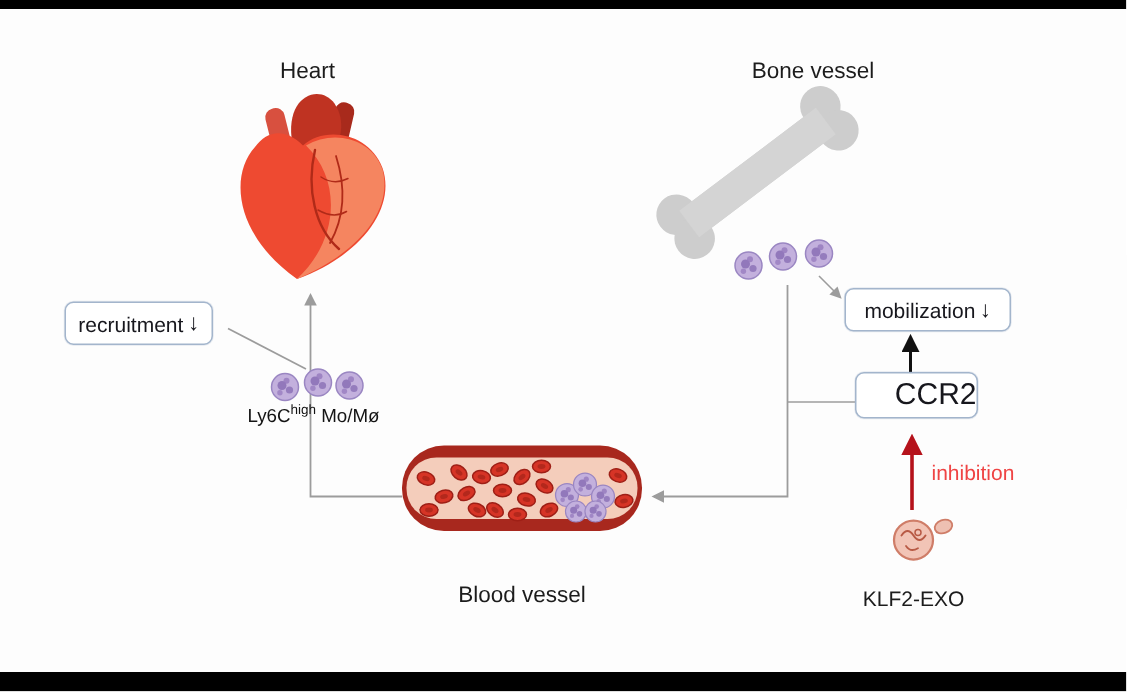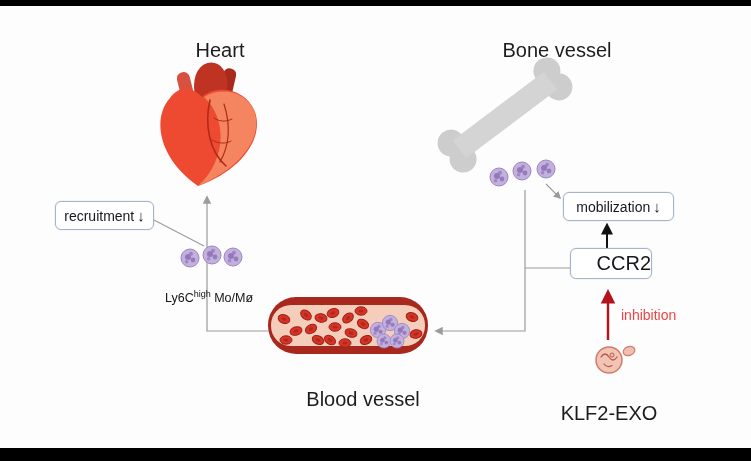--- a/index.html
+++ b/index.html
@@ -3,35 +3,35 @@
 <meta charset="utf-8">
 <style>
   html,body{margin:0;padding:0;background:#ffffff;}
   body{font-family:"Liberation Sans",sans-serif;}
   .stage{position:relative;width:751px;height:461px;background:#fdfdfd;overflow:hidden;}
   .bar{position:absolute;left:0;width:751px;background:#000;}
   .bar.top{top:0;height:6px;}
   .bar.bottom{bottom:0;height:13px;}
   svg.canvas{position:absolute;left:0;top:0;}
   .label{position:absolute;color:#1c1c1c;white-space:nowrap;}
-  .title{font-size:20px;margin-left:15px;}
+  .title{font-size:15px;}
   .centered{transform:translateX(-50%);}
   .dbox{position:absolute;display:flex;align-items:center;justify-content:center;gap:3px;
         background:#ffffff;border:1px solid #a3b5cc;border-radius:6px;color:#17171d;
         box-shadow:0 0 0 0.5px rgba(163,181,204,0.25);}
   .dbox .down{font-weight:bold;font-size:15px;line-height:1;}
-  .box-recruitment{left:55px;top:201px;width:97px;height:27px;font-size:14px;}
+  .box-recruitment{left:43px;top:201px;width:97px;height:27px;font-size:14px;}
   .box-mobilization{left:563px;top:192px;width:109px;height:27px;font-size:14px;justify-content:center;}
   .box-ccr2{left:570px;top:248px;width:80px;height:29px;font-size:20px;justify-content:flex-end;}
   .lbl-heart{left:205px;top:39px;}
   .lbl-bone{left:542px;top:39px;}
   .lbl-vessel{left:348px;top:388px;}
-  .lbl-klf2{left:609px;top:402px;font-size:20px;}
+  .lbl-klf2{left:609px;top:391px;font-size:14px;}
   .lbl-inhibition{left:621px;top:307px;font-size:14px;color:#ef4444;}
-  .lbl-ly6c{left:209px;top:268px;font-size:12.5px;color:#141414;margin-top:21px;}
+  .lbl-ly6c{left:209px;top:268px;font-size:12.5px;color:#141414;}
   .lbl-ly6c sup{font-size:9px;}
 </style>
 </head>
 <body>
 
 <div class="stage">
 
   <div class="bar top"></div>
   <div class="bar bottom"></div>
 

